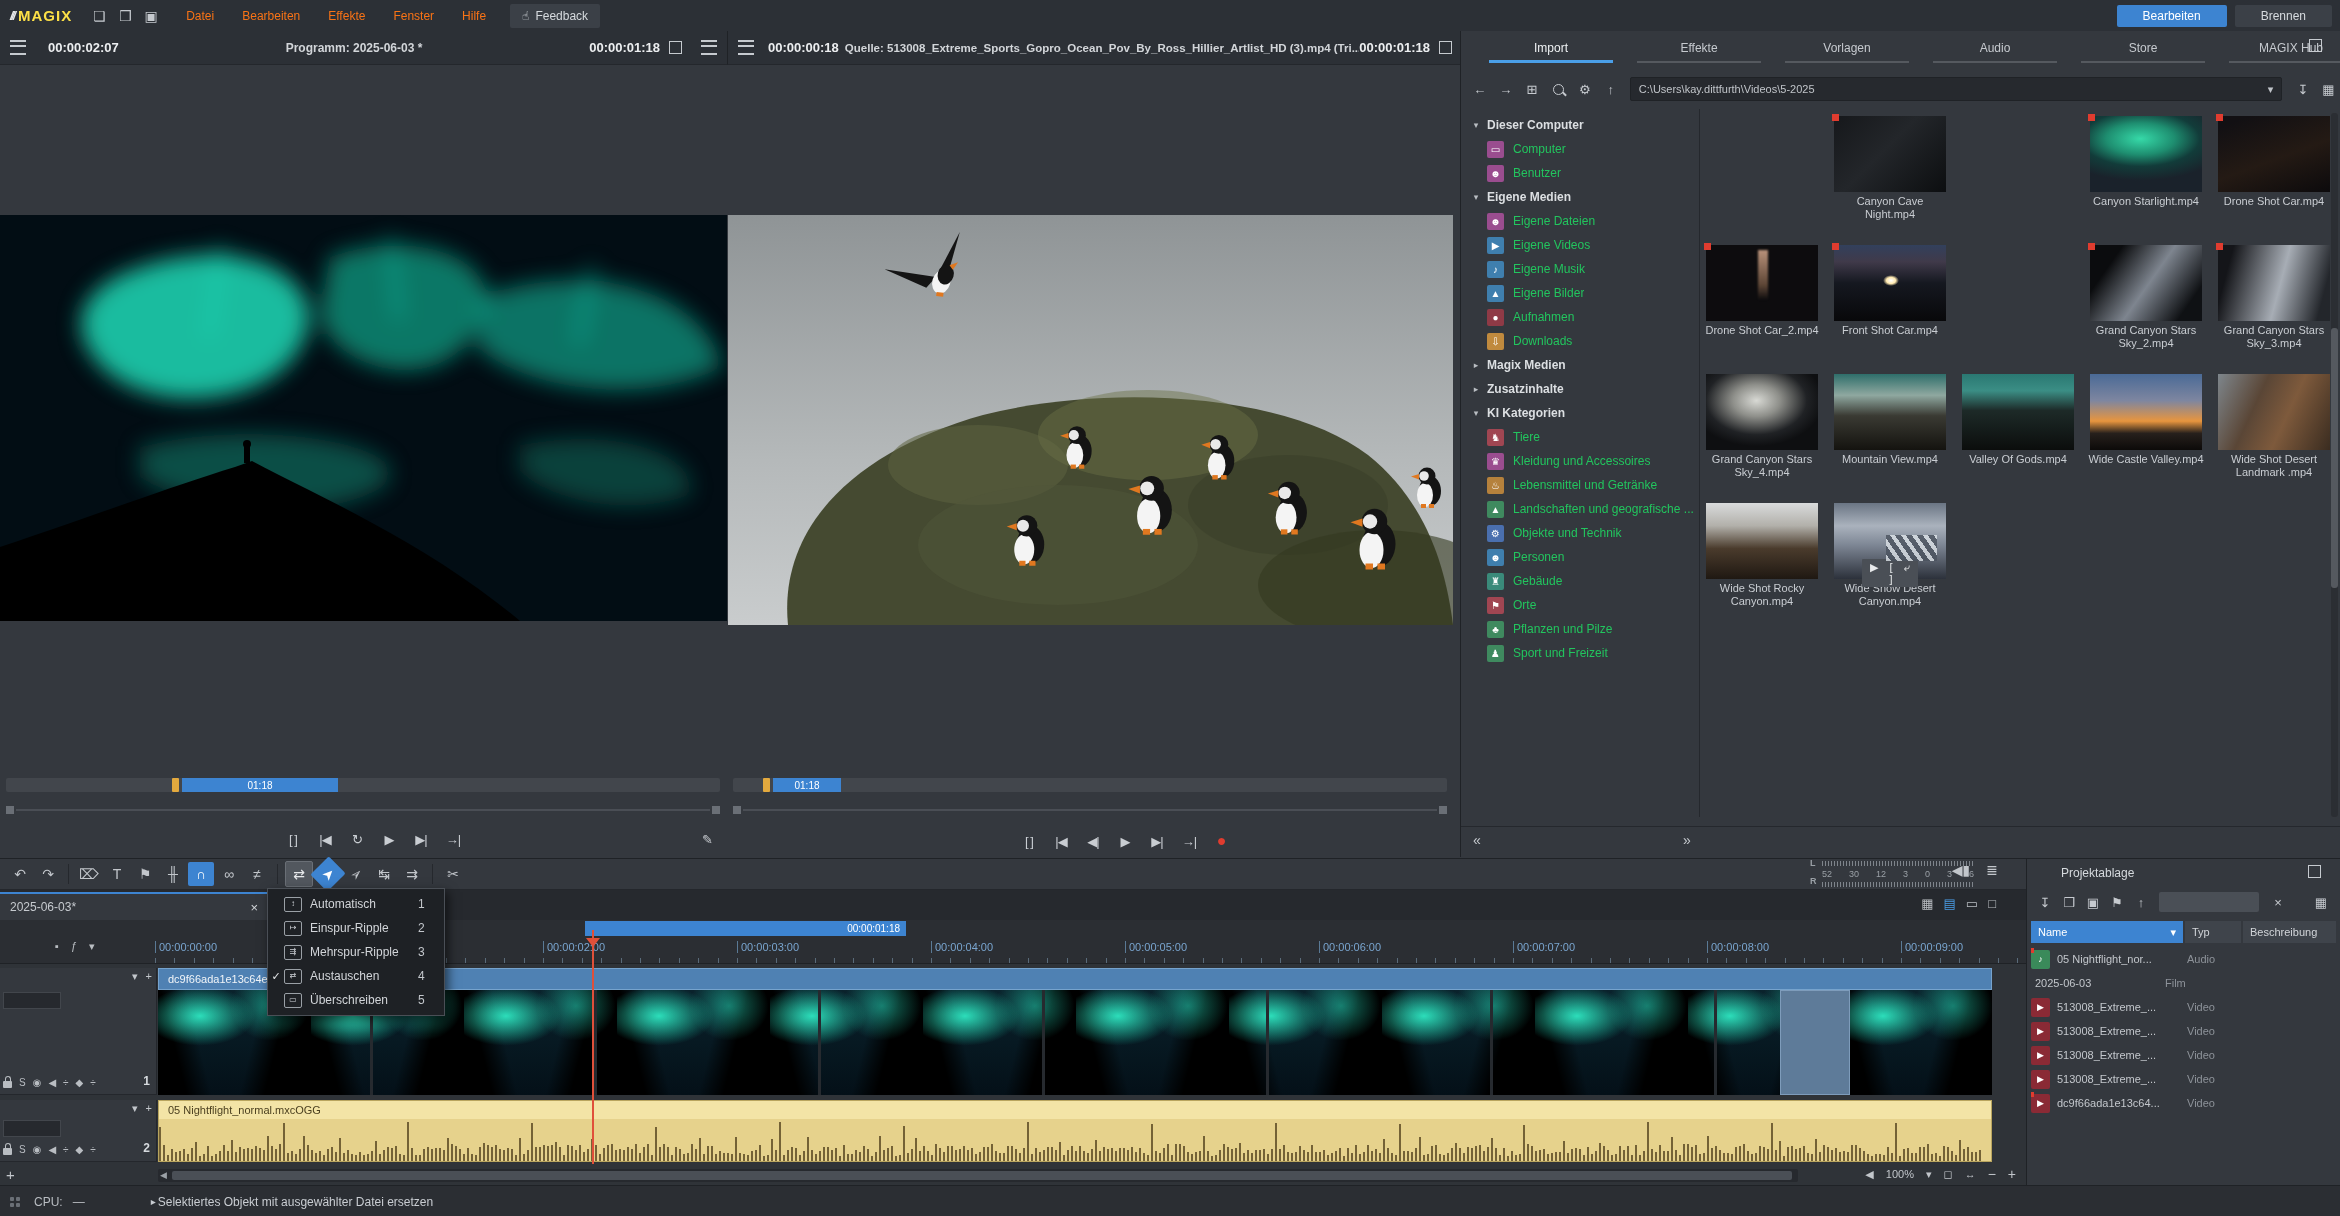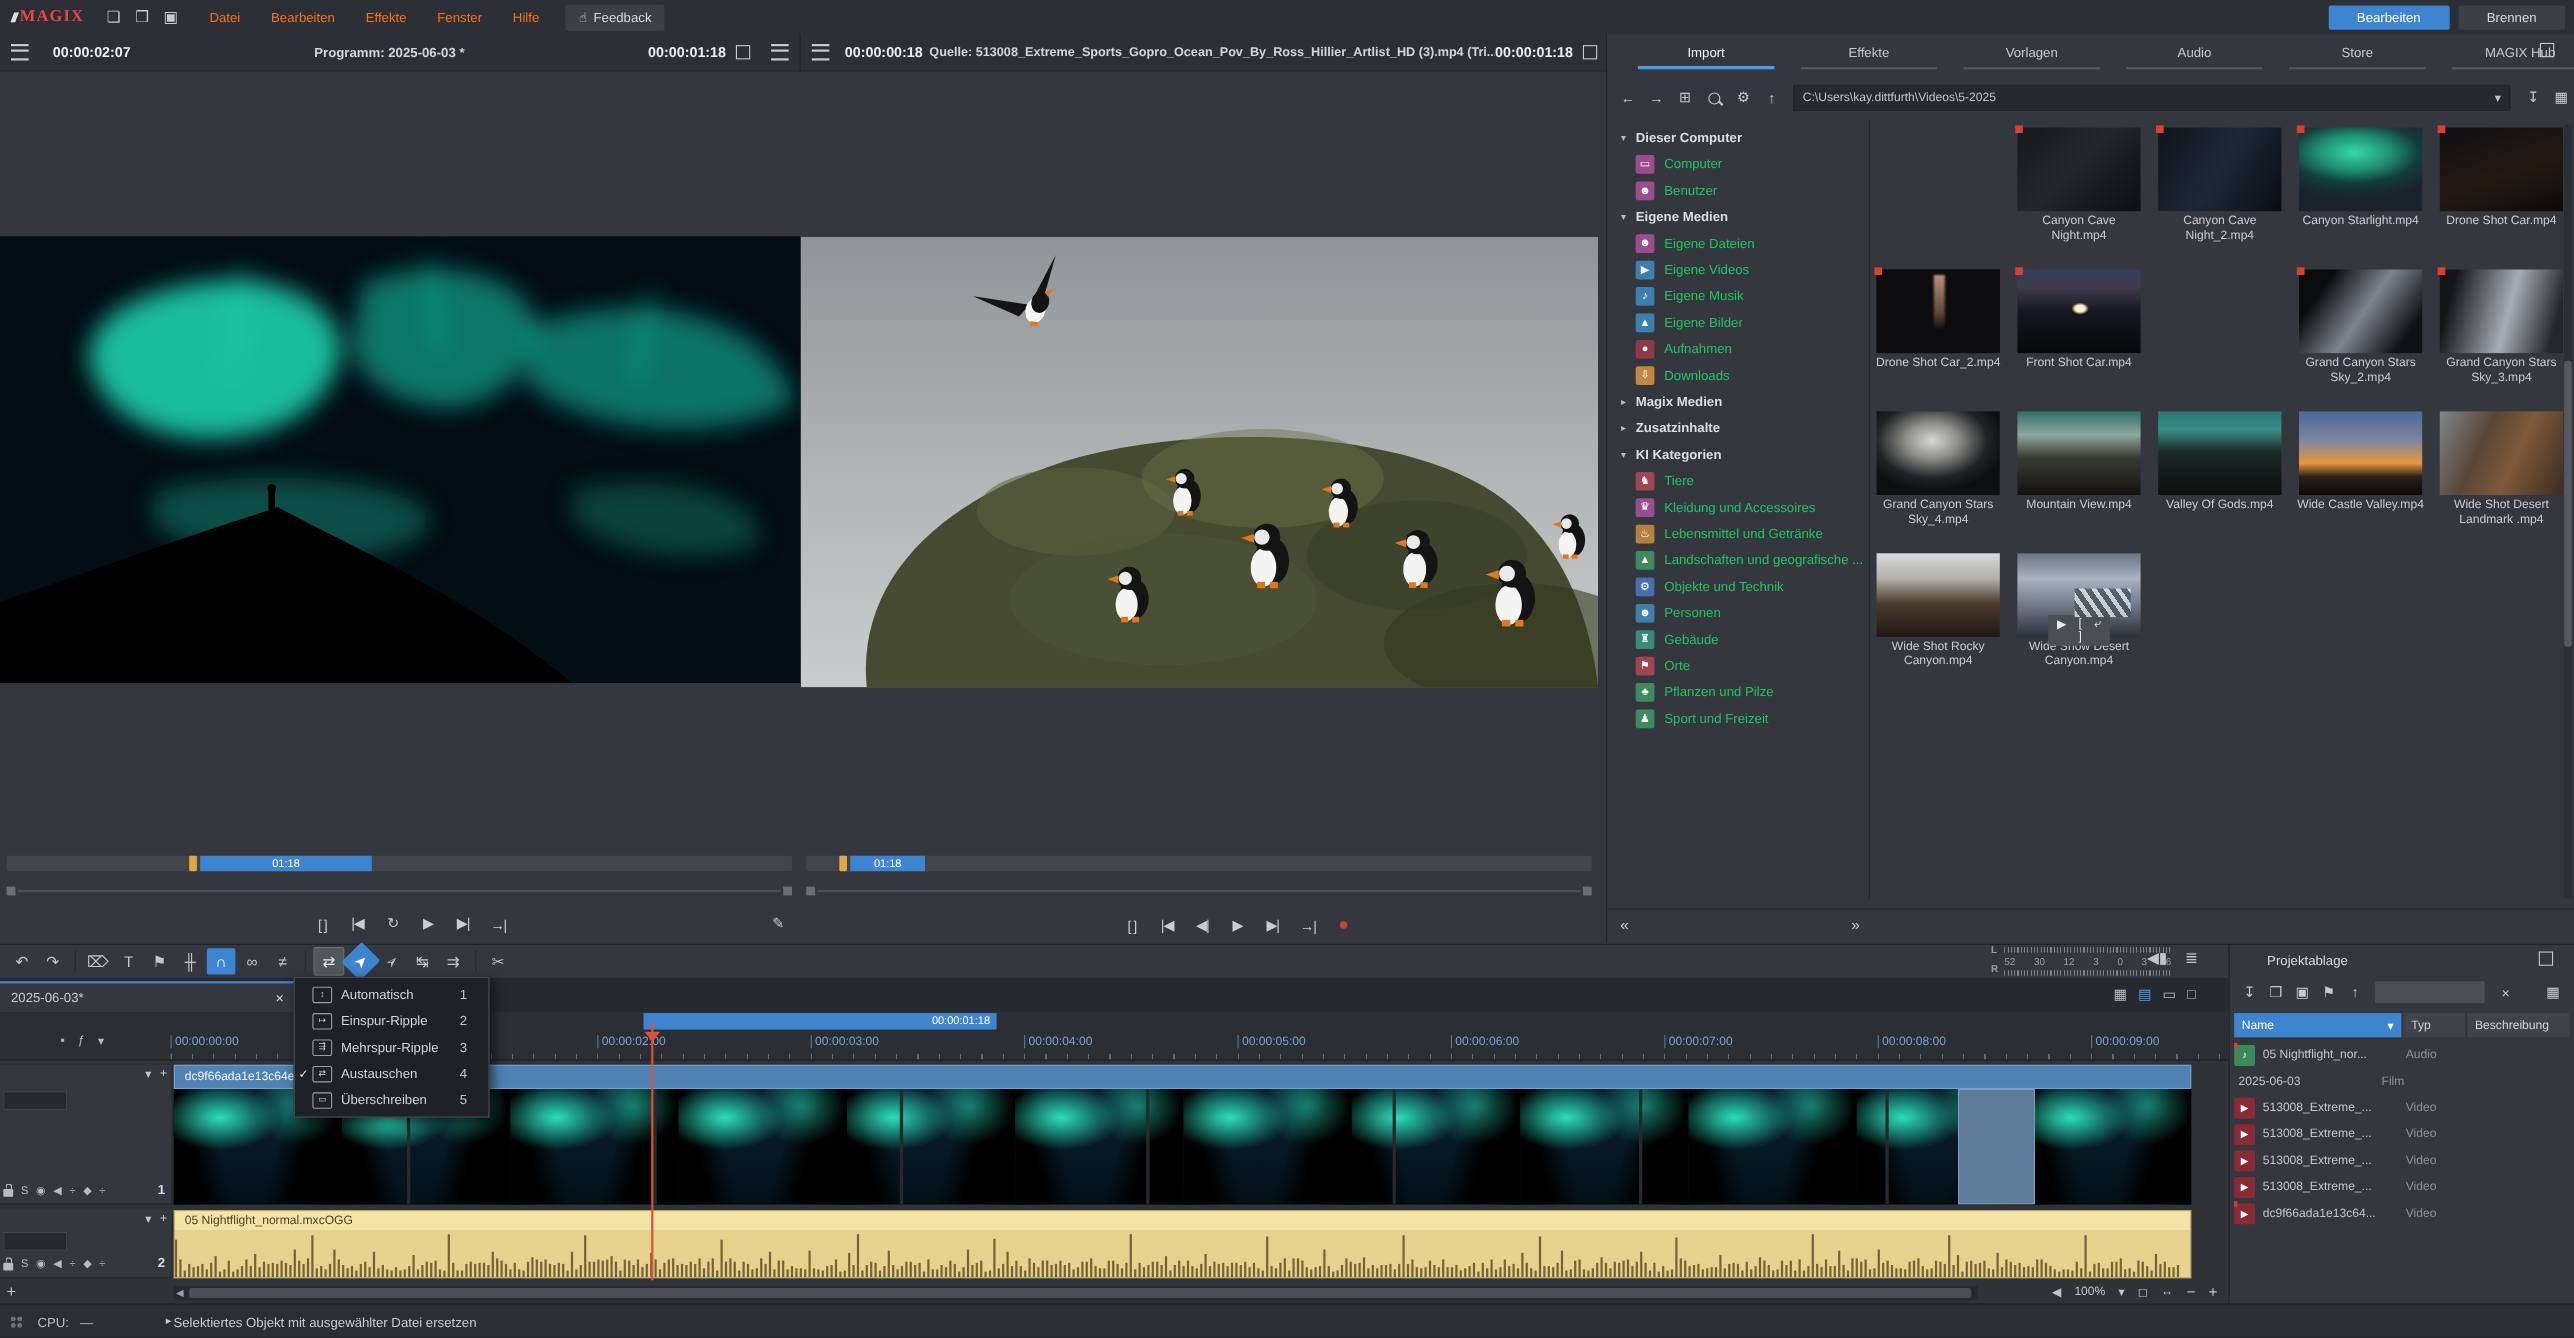--- a/index.html
+++ b/index.html
@@ -6,21 +6,21 @@
   #app{position:relative;width:2340px;height:1216px;background:#34383e;overflow:hidden;
        font-family:"Liberation Sans","DejaVu Sans",sans-serif;font-size:12px;color:#c6cacf;
        -webkit-font-smoothing:antialiased;}
   .nowrap{white-space:nowrap;overflow:hidden;}
 
   
   #topbar{position:absolute;left:0;top:0;width:2340px;height:31px;background:#2c3036;
           border-bottom:1px solid #1f2226;display:flex;align-items:center;}
   #logo{display:flex;align-items:center;margin-left:10px;margin-right:14px;}
   #logo .slashes{color:#e8eaec;font-style:italic;font-weight:bold;letter-spacing:-2px;margin-right:4px;}
-  #logo .word{color:#ef4444;font-weight:bold;font-size:15px;letter-spacing:1px;font-family:Liberation Serif, serif;}
+  #logo .word{color:#fde047;font-weight:bold;font-size:15px;letter-spacing:1px;}
   .tb-ico{width:26px;height:22px;display:inline-flex;align-items:center;justify-content:center;
           color:#c6cacf;font-size:14px;cursor:default;}
   #menu-items{display:flex;margin-left:8px;}
   .menu-item{padding:0 14px;line-height:30px;color:#f97316;}
   #feedback-btn{display:flex;align-items:center;gap:6px;background:#3b4047;border-radius:2px;
           padding:0 12px;height:24px;margin-left:10px;color:#d6dade;}
   #topbar .grow{flex:1;}
   .top-btn{height:22px;padding:0 26px;border-radius:2px;display:flex;align-items:center;
            font-size:12px;margin-right:8px;}
   .top-btn.blue{background:#3d84d1;color:#fff;}
@@ -529,26 +529,20 @@
           <span class="tree-label">Sport und Freizeit</span>
         </div>
       </div>
     <div id="pool-divider"></div>
     <div id="thumbs">
         <div class="thumb-cell" style="left: 128px; top: 0px;">
           <div class="thumb-img t-dark">
             <span class="thumb-mark"></span>
           </div>
           <div class="thumb-name">Canyon Cave Night.mp4</div>
-        </div>
-        <div class="thumb-cell" style="left: 256px; top: 0px;">
-          <div class="thumb-img t-navy">
-            <span class="thumb-mark"></span>
-          </div>
-          <div class="thumb-name">Canyon Cave Night_2.mp4</div>
         </div>
         <div class="thumb-cell" style="left: 384px; top: 0px;">
           <div class="thumb-img t-aurora">
             <span class="thumb-mark"></span>
           </div>
           <div class="thumb-name">Canyon Starlight.mp4</div>
         </div>
         <div class="thumb-cell" style="left: 512px; top: 0px;">
           <div class="thumb-img t-darkwarm">
             <span class="thumb-mark"></span>

